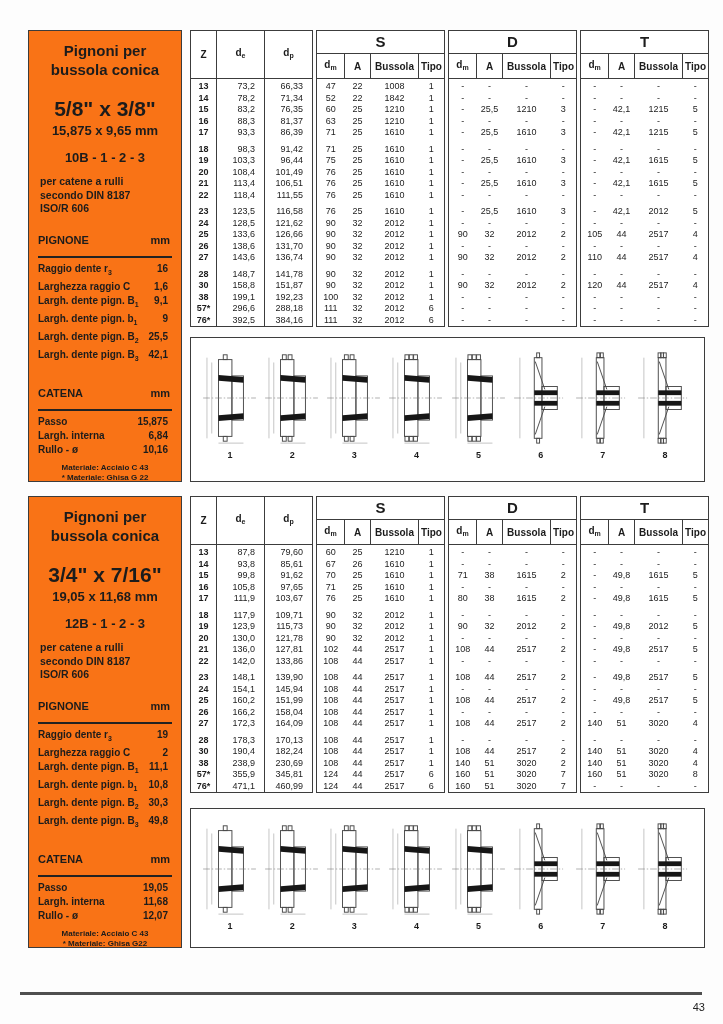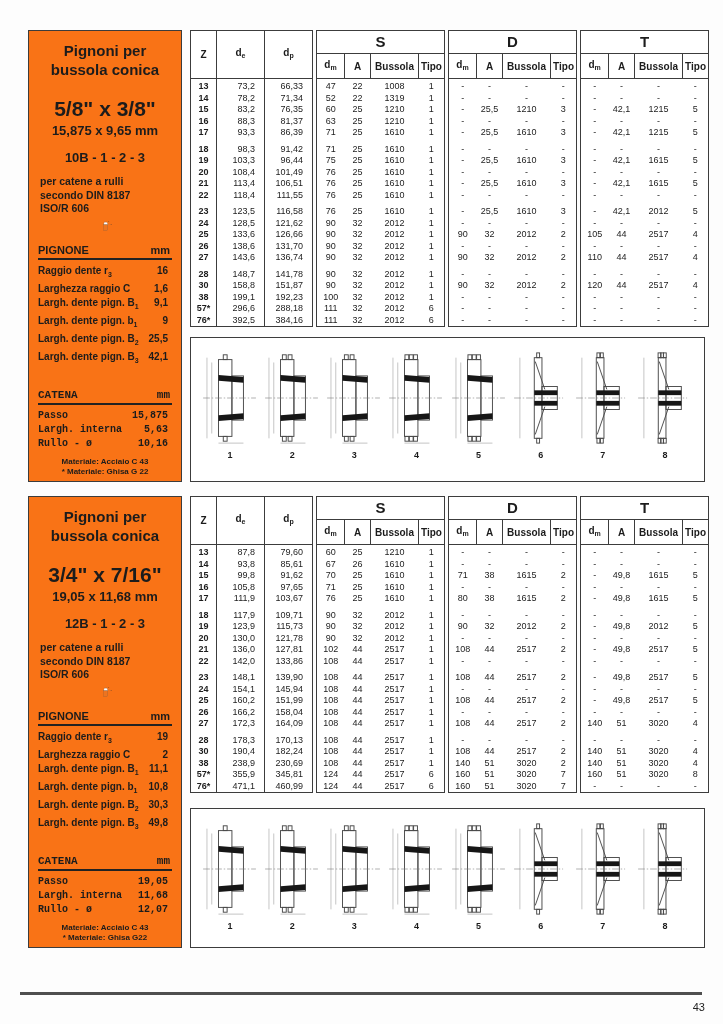--- a/index.html
+++ b/index.html
@@ -19,25 +19,25 @@
     align-items:center;padding:10px 9px 4px;background:#f97316;
   }
   .side-title{font-weight:bold;font-size:15px;line-height:19px;text-align:center;}
   .size-inch{font-size:21px;font-weight:bold;margin-top:18px;line-height:24px;}
   .size-mm{font-size:13px;font-weight:bold;margin-top:2px;line-height:15px;text-align:right;}
   .series{font-size:13px;font-weight:bold;margin-top:12px;line-height:15px;}
   .notes{align-self:flex-start;margin:10px 0 0 2px;font-size:10.5px;font-weight:bold;line-height:13.5px;}
   .tooth{margin-top:5px;}
   .kv-section{width:100%;margin-top:13px;}
   .kv-head{display:flex;justify-content:space-between;font-weight:bold;font-size:11px;
-    border-bottom:2px solid #222;padding:0 2px 2px 0;text-align:right;}
+    border-bottom:2px solid #222;padding:0 2px 10px 0;text-align:right;}
   .kv-rows{margin-top:4px;}
   .kv-row{display:flex;justify-content:space-between;font-size:10px;font-weight:bold;line-height:14px;padding-right:4px;}
   .kv-row sub{font-size:7px;}
-  .catena{margin-top:21px;font-family:Liberation Mono, monospace;}
+  .catena{margin-top:21px;}
   .materials{margin-top:6px;font-size:8px;font-weight:bold;text-align:center;line-height:10px;}
 
   
   .tablewrap{position:absolute;left:162px;top:0;width:515px;display:flex;gap:3px;align-items:flex-start;}
   table{border-collapse:collapse;border:1.5px solid #3c3c3c;table-layout:fixed;background:#fff;}
   .t1{width:122px;}
   .tg{width:128px;}
   th,td{padding:0;text-align:center;font-size:9px;height:11.5px;line-height:11.5px;white-space:nowrap;overflow:hidden;}
   thead th{font-weight:bold;font-size:10px;border:1px solid #3c3c3c;height:21px;line-height:21px;}
   thead th.gletter{font-size:15px;height:22px;line-height:22px;}
@@ -129,21 +129,21 @@
         <span>CATENA</span>
         <span>mm</span>
       </div>
       <div class="kv-rows">
           <div class="kv-row">
             <span>Passo</span>
             <span>15,875</span>
           </div>
           <div class="kv-row">
             <span>Largh. interna</span>
-            <span>5,63</span>
+            <span>6,84</span>
           </div>
           <div class="kv-row">
             <span>Rullo - ø</span>
             <span>10,16</span>
           </div>
         </div>
     </div>
     <div class="materials">
       <div>Materiale: Acciaio C 43</div>
       <div>* Materiale: Ghisa G 22</div>
@@ -303,21 +303,21 @@
       <tbody>
           <tr>
             <td>47</td>
             <td>22</td>
             <td>1008</td>
             <td>1</td>
           </tr>
           <tr>
             <td>52</td>
             <td>22</td>
-            <td>1319</td>
+            <td>1842</td>
             <td>1</td>
           </tr>
           <tr>
             <td>60</td>
             <td>25</td>
             <td>1210</td>
             <td>1</td>
           </tr>
           <tr>
             <td>63</td>

